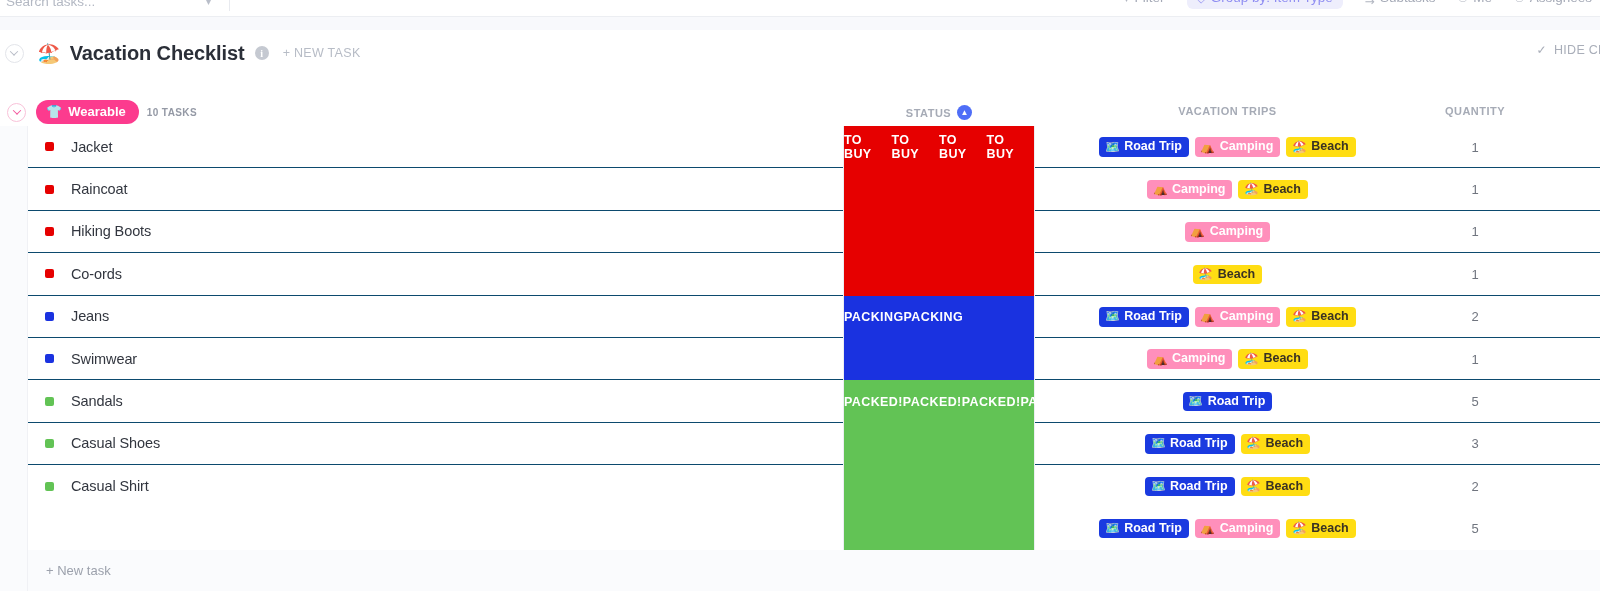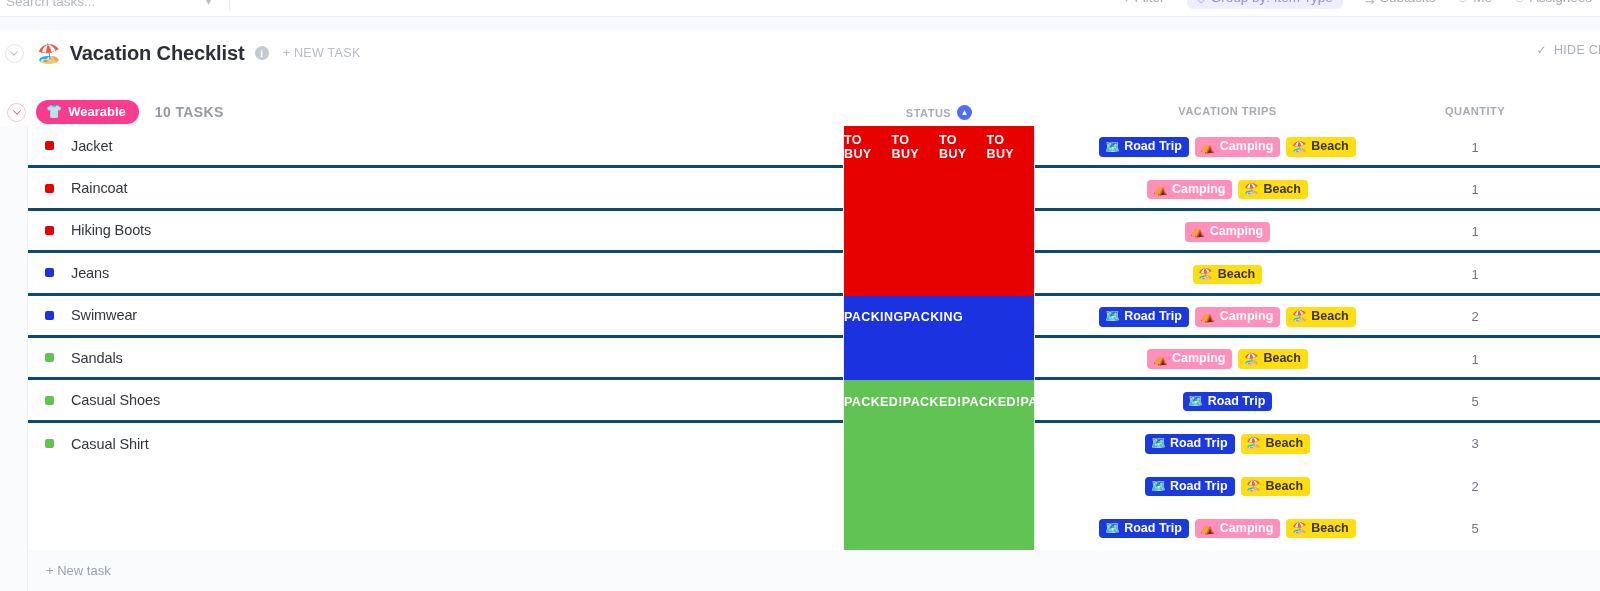--- a/index.html
+++ b/index.html
@@ -101,21 +101,21 @@
   .gh-left { display:flex; align-items:center; margin-left:7px; }
   .badge {
     display:flex; align-items:center; gap:6px;
     background:#fc3b8e; color:#ffffff;
     border-radius:13px; padding:4px 13px 5px 10px;
     font-size:13px; font-weight:bold;
     margin-left:10px;
   }
   .badge-emoji { font-size:13px; }
   .task-count {
-    margin-left:16px; font-size:14px; font-weight:bold;
+    margin-left:8px; font-size:10px; font-weight:bold;
     color:#9499a5; letter-spacing:.4px;
   }
   .col-head {
     position:absolute; font-size:11px; font-weight:bold;
     color:#a6abb6; letter-spacing:.5px;
   }
   .col-head.status { left:843px; width:192px; text-align:center; top:11px;
     display:flex; align-items:center; justify-content:center; gap:6px; }
   .sort-badge {
     width:15px; height:15px; border-radius:50%;
@@ -132,21 +132,21 @@
   }
   .rail {
     position:absolute; top:0; left:0; width:28px; height:424px;
     background:#fafbfd;
     border-right:1px solid #f0f1f5;
   }
   .rows { position:absolute; top:0; left:28px; width:1572px; }
   .row {
     position:relative; height:42.4px; width:1572px;
     background:#ffffff;
-    border-bottom:3px solid #0c4a6e;
+    border-bottom:1px solid #0c4a6e;
     display:flex; align-items:center;
   }
   .row:last-child { border-bottom:none; }
   .status-dot {
     width:9px; height:9px; border-radius:2px; margin-left:17px; flex:none;
   }
   .task-name {
     margin-left:17px; font-size:14.5px; color:#32363f;
     letter-spacing:-0.1px;
   }
@@ -287,20 +287,24 @@
         <span class="status-dot" style="background: rgb(230, 0, 0);"></span>
         <span class="task-name">Jacket</span>
       </div>
       <div class="row">
         <span class="status-dot" style="background: rgb(230, 0, 0);"></span>
         <span class="task-name">Raincoat</span>
       </div>
       <div class="row">
         <span class="status-dot" style="background: rgb(230, 0, 0);"></span>
         <span class="task-name">Hiking Boots</span>
+      </div>
+      <div class="row">
+        <span class="status-dot" style="background: rgb(230, 0, 0);"></span>
+        <span class="task-name">Co-ords</span>
       </div>
       <div class="row">
         <span class="status-dot" style="background: rgb(26, 50, 224);"></span>
         <span class="task-name">Jeans</span>
       </div>
       <div class="row">
         <span class="status-dot" style="background: rgb(26, 50, 224);"></span>
         <span class="task-name">Swimwear</span>
       </div>
       <div class="row">

